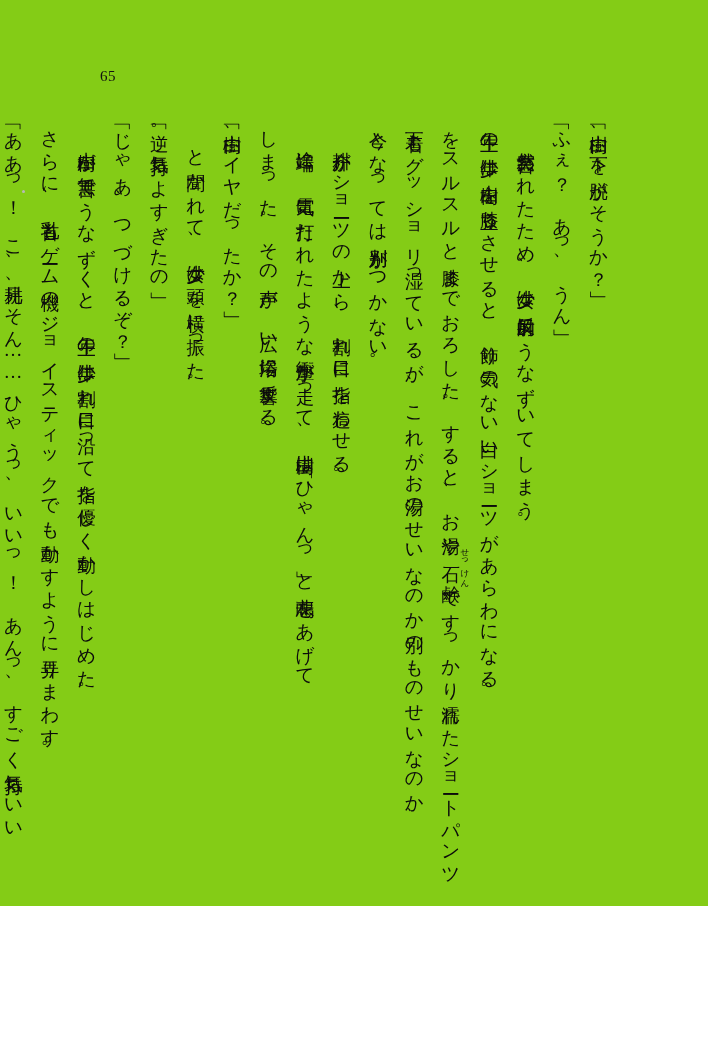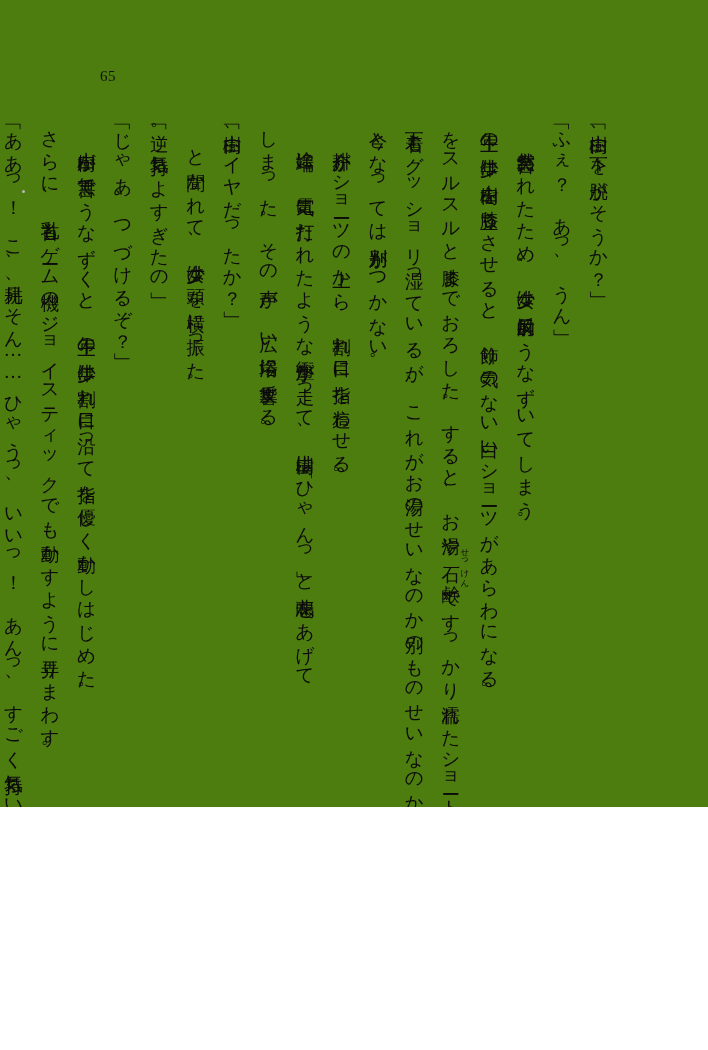--- a/index.html
+++ b/index.html
@@ -3,22 +3,22 @@
 <meta charset="utf-8">
 <style>
   html, body {
     margin: 0;
     padding: 0;
     background: #ffffff;
   }
   .page {
     position: relative;
     width: 708px;
-    height: 807px;
-    background: #4d7c0f;
+    height: 906px;
+    background: #84cc16;
     overflow: hidden;
     font-family: "Liberation Serif", "DejaVu Serif", serif;
     color: #000000;
   }
   .page-number {
     position: absolute;
     top: 68px;
     left: 100px;
     font-size: 15px;
     font-family: "Liberation Serif", "DejaVu Serif", serif;

